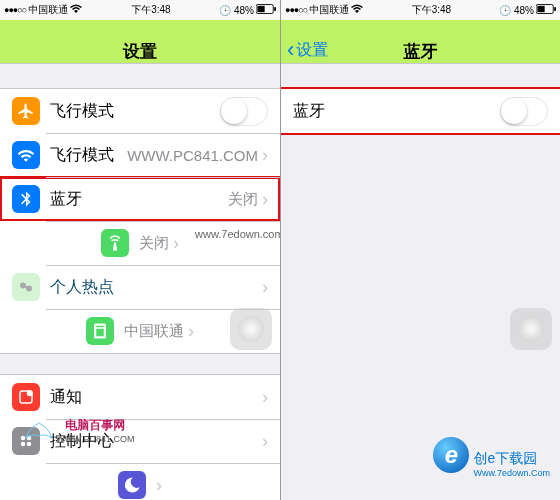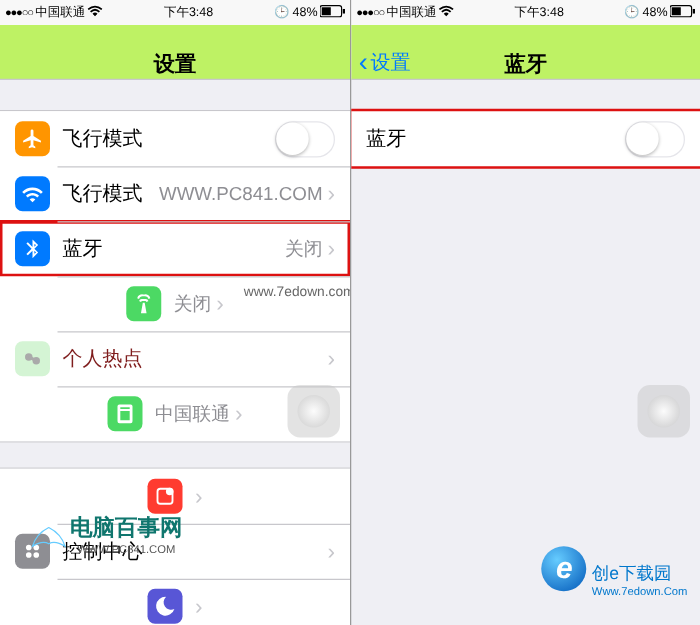--- a/index.html
+++ b/index.html
@@ -14,31 +14,31 @@
 .nav-title { font-size: 17px; font-weight: 600; color: #000; }
 .nav-back { position: absolute; left: 6px; display: flex; align-items: center; color: #007aff; font-size: 16px; }
 .nav-back .chev { font-size: 22px; margin-right: 2px; }
 .group { margin-top: 20px; background: #fff; border-top: 1px solid #c8c7cc; border-bottom: 1px solid #c8c7cc; }
 .group.first { margin-top: 24px; }
 .row { height: 44px; display: flex; align-items: center; padding: 0 12px; position: relative; background: #fff; justify-content: center; }
 .row + .row::before { content: ""; position: absolute; top: 0; left: 46px; right: 0; height: 1px; background: #c8c7cc; }
 .icon { width: 28px; height: 28px; border-radius: 6px; margin-right: 10px; display: flex; align-items: center; justify-content: center; flex-shrink: 0; }
 .icon svg { width: 18px; height: 18px; fill: #fff; }
 .label { font-size: 16px; color: #000; flex: 1; }
-.label.disabled { color: #7f1d1d; }
+.label.disabled { color: #0c4a6e; }
 .value { font-size: 15px; color: #8e8e93; margin-right: 4px; }
 .chevron { color: #c7c7cc; font-size: 18px; }
 .toggle { width: 48px; height: 29px; background: #fff; border: 1.5px solid #e5e5ea; border-radius: 15px; position: relative; }
 .toggle .knob { width: 26px; height: 26px; background: #fff; border-radius: 50%; box-shadow: 0 1px 3px rgba(0,0,0,0.3); position: absolute; top: 0; left: 0; }
 .highlight-red { outline: 3px solid #d11; outline-offset: -2px; }
 .footer-text { font-size: 12px; color: #8e8e93; padding: 6px 14px; }
 .watermark { position: absolute; font-size: 11px; color: #666; pointer-events: none; }
 .wm-7edown { top: 228px; left: 195px; }
 .wm-pc841 { bottom: 56px; left: 56px; text-align: center; }
-.wm-pc841 .t1 { color: #0f766e; font-size: 18px; font-weight: bold; }
+.wm-pc841 .t1 { color: #be185d; font-size: 12px; font-weight: bold; }
 .wm-pc841 .t2 { color: #555; font-size: 9px; }
 .wm-wings { position: absolute; bottom: 50px; left: 24px; }
 .wm-cey { bottom: 22px; right: 10px; display: flex; align-items: center; gap: 4px; }
 .wm-cey .ball { width: 36px; height: 36px; border-radius: 50%; background: radial-gradient(circle at 35% 30%, #6cf, #0057b8); display: flex; align-items: center; justify-content: center; color: #fff; font-style: italic; font-size: 24px; font-weight: bold; }
 .wm-cey .txt { font-size: 14px; color: #0077cc; margin-top: 18px; }
 .wm-cey .txt .sub { font-size: 9px; color: #0077cc; display: block; }
 .assist { position: absolute; width: 42px; height: 42px; background: rgba(200,200,200,0.5); border-radius: 10px; display: flex; align-items: center; justify-content: center; }
 .assist .inner { width: 26px; height: 26px; border-radius: 50%; background: radial-gradient(circle, rgba(255,255,255,0.9), rgba(180,180,180,0.5)); }
 .assist.l { right: 8px; top: 308px; }
 .assist.r { right: 8px; top: 308px; }
@@ -140,20 +140,21 @@
     </div>
 
     <div class="group">
       <div class="row">
         <div class="icon" style="background:#ff3b30">
           <svg viewBox="0 0 24 24">
               <rect x="4" y="4" width="16" height="16" rx="3" fill="none" stroke="#fff" stroke-width="2"></rect>
               <circle cx="17" cy="7" r="4" fill="#fff"></circle>
             </svg>
         </div>
+        <div class="label">通知</div>
         <div class="chevron">›</div>
       </div>
       <div class="row">
         <div class="icon" style="background:#8e8e93">
           <svg viewBox="0 0 24 24">
               <circle cx="8" cy="8" r="3"></circle>
               <circle cx="16" cy="8" r="3"></circle>
               <circle cx="8" cy="16" r="3"></circle>
               <circle cx="16" cy="16" r="3"></circle>
             </svg>

